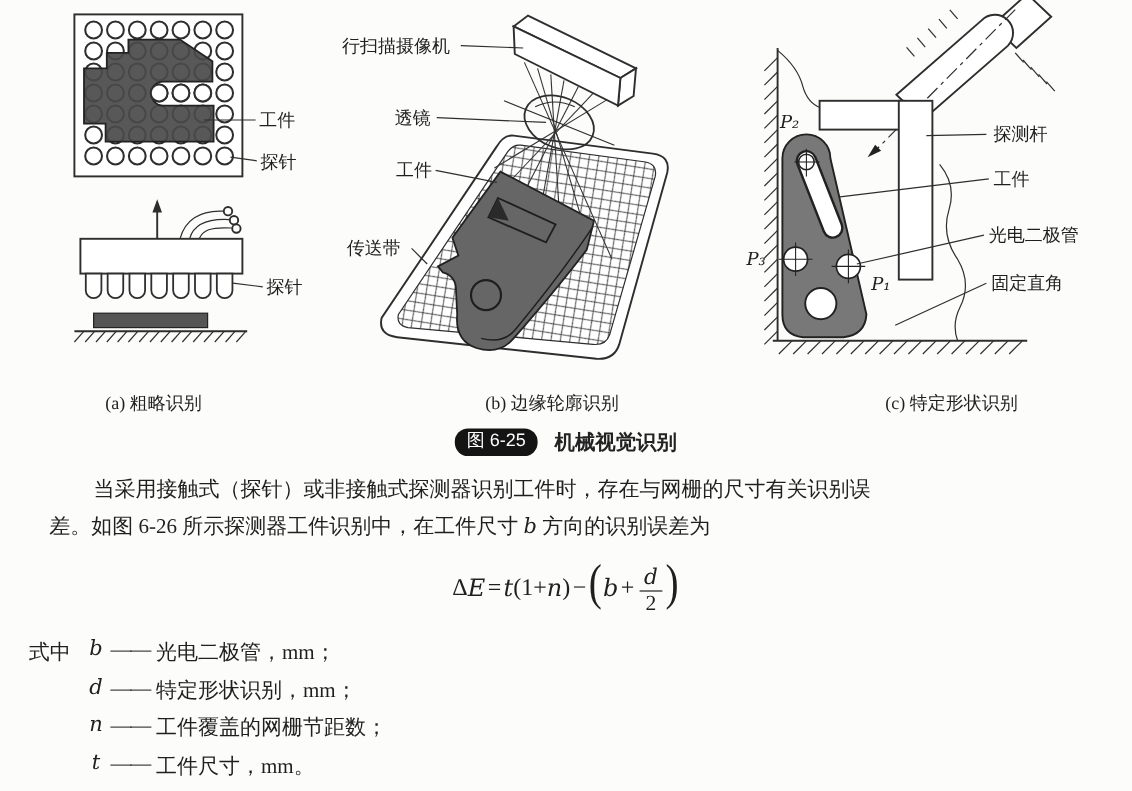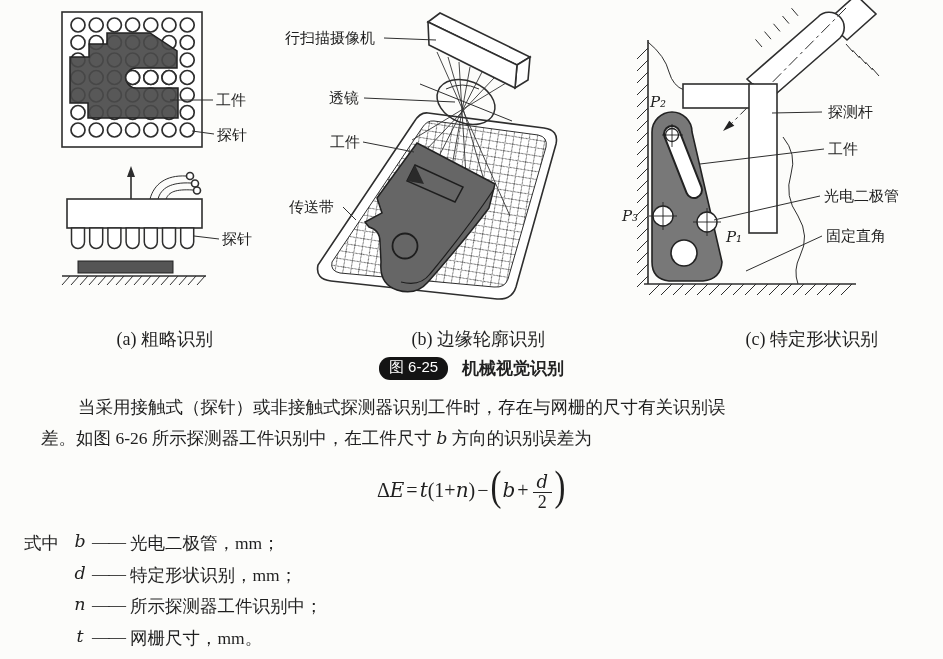--- a/index.html
+++ b/index.html
@@ -8,21 +8,21 @@
   svg{position:absolute;overflow:visible;}
   svg .ln{stroke:#2e2e2e;stroke-width:1.6;fill:none;}
   svg .thin{stroke:#2e2e2e;stroke-width:1;fill:none;}
   svg .white{fill:#ffffff;stroke:#2e2e2e;stroke-width:1.6;}
   svg .lbl{font-size:15px;fill:#1f1f1f;font-family:"Liberation Serif",serif;}
   svg .plabel{font-size:15px;font-style:italic;fill:#1f1f1f;font-family:"DejaVu Serif",serif;}
   #grid-a circle{fill:#fff;stroke:#2e2e2e;stroke-width:1.7;}
   #notch-a circle{fill:#fff;stroke:#2e2e2e;stroke-width:1.7;}
   #probes-a path{fill:#fff;stroke:#2e2e2e;stroke-width:1.5;}
   .hatch line{stroke:#2e2e2e;stroke-width:1;}
-  .caption{position:absolute;top:327px;width:170px;text-align:right;font-size:18px;}
+  .caption{position:absolute;top:327px;width:170px;text-align:center;font-size:15px;}
   .figtitle{position:absolute;top:357px;left:0;right:0;display:flex;justify-content:center;
             align-items:center;gap:14px;}
   .badge{background:#141414;color:#fff;border-radius:11px;padding:1px 10px 3px;
          font-size:15px;font-family:"Liberation Sans",sans-serif;text-align:right;}
   .figtitle .t{font-weight:bold;font-size:17px;font-family:"Liberation Sans",sans-serif;color:#222;text-align:center;}
   .para{position:absolute;left:16px;top:392px;width:908px;font-size:17.5px;line-height:31px;margin-left:25px;}
   .para .indent{text-indent:37px;}
   .var{font-style:italic;font-family:"DejaVu Serif",serif;}
   .formula{position:absolute;left:0;right:0;top:468px;display:flex;justify-content:center;
            align-items:center;font-size:20px;}
@@ -346,23 +346,23 @@
     <div class="defrow">
       <span class="defprefix"></span>
       <span class="defvar var">d</span>
       <span class="defdash">——</span>
       <span>特定形状识别，mm；</span>
     </div>
     <div class="defrow">
       <span class="defprefix"></span>
       <span class="defvar var">n</span>
       <span class="defdash">——</span>
-      <span>所示探测器工件识别中；</span>
+      <span>工件覆盖的网栅节距数；</span>
     </div>
     <div class="defrow">
       <span class="defprefix"></span>
       <span class="defvar var">t</span>
       <span class="defdash">——</span>
-      <span>网栅尺寸，mm。</span>
+      <span>工件尺寸，mm。</span>
     </div>
   </div>
 
 </div>
 
 </body></html>

